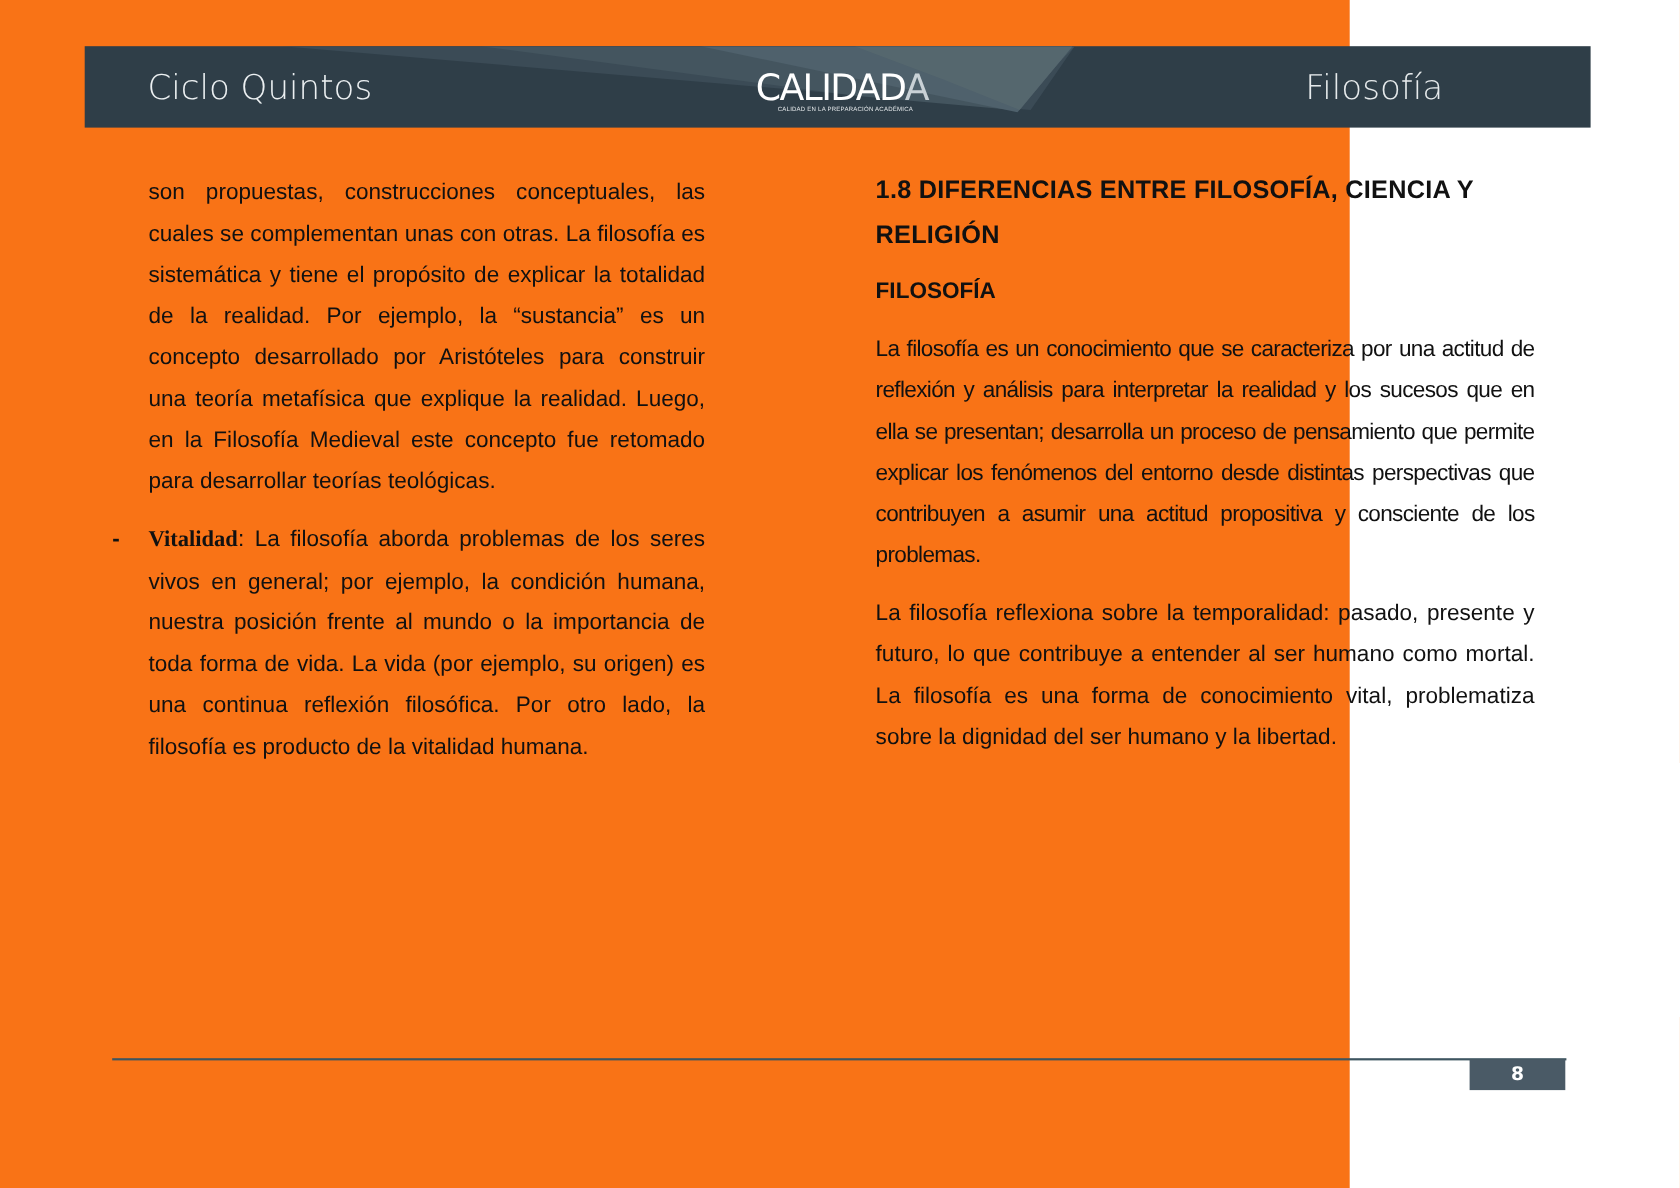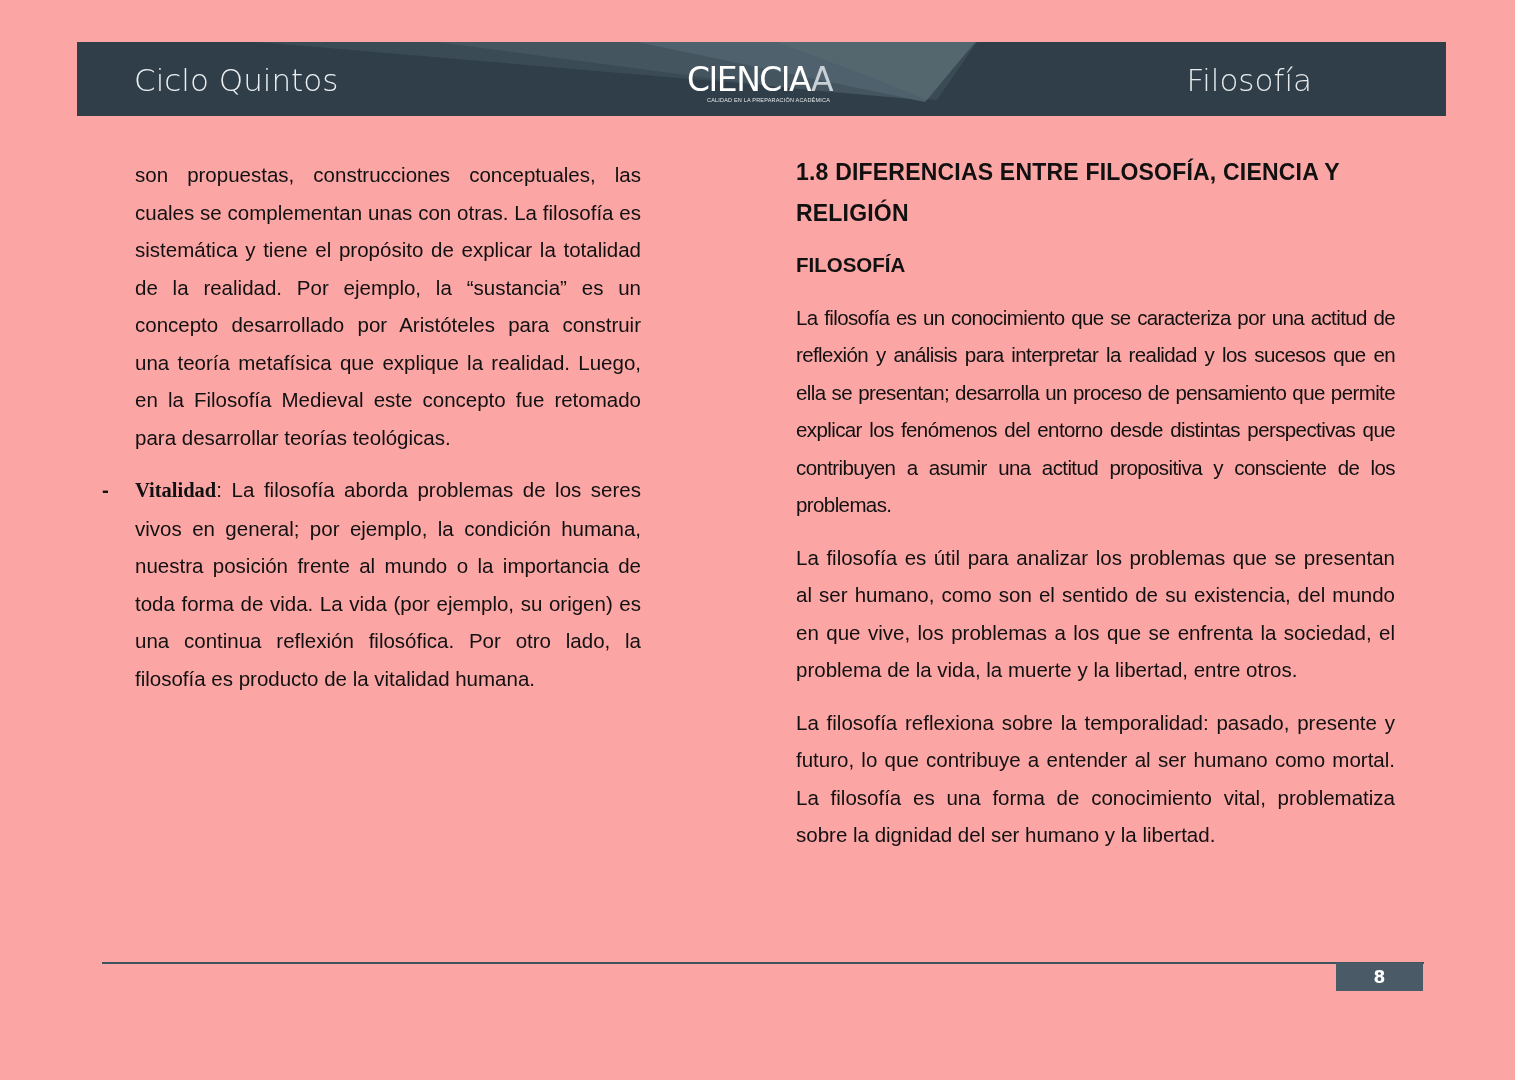--- a/index.html
+++ b/index.html
@@ -1,20 +1,20 @@
 <!DOCTYPE html>
 <html><head>
   <meta charset="utf-8">
   <style>
     * { margin: 0; padding: 0; box-sizing: border-box; }
     html, body {
       width: 1527px; height: 1080px; background: #ffffff; overflow: hidden;
       font-family: "Liberation Sans", sans-serif; color: #111;
     }
-    .page { position: relative; width: 1515px; height: 1080px; background: #fca5a5; }
+    .page { position: relative; width: 1227px; height: 1080px; background: #f97316; }
 
     
     .header {
       position: absolute; left: 77px; top: 42px; width: 1369px; height: 74px;
       background: #2f3e48; overflow: hidden;
     }
     .header svg.facets { position: absolute; left: 0; top: 0; width: 1369px; height: 74px; }
     .header .cycle {
       position: absolute; left: 57px; top: 20px; font-size: 31px; color: #ecf0f2;
       font-family: "DejaVu Sans", sans-serif; font-weight: 300; letter-spacing: 0px;
@@ -75,36 +75,35 @@
 
   <div class="header">
     <svg class="facets" viewBox="0 0 1369 74" preserveAspectRatio="none">
       <polygon points="180,0 900,0 860,58" fill="#3b4b56"></polygon>
       <polygon points="360,0 900,0 845,58 700,45" fill="#44555f"></polygon>
       <polygon points="560,0 898,0 848,60" fill="#4f616c"></polygon>
       <polygon points="700,0 898,0 850,58 780,30" fill="#58696f" opacity="0.7"></polygon>
     </svg>
     <div class="cycle">Ciclo Quintos</div>
     <div class="logo">
-      <div class="brand"><span>CIENCIA</span><span class="last">A</span></div>
+      <div class="brand"><span>CALIDAD</span><span class="last">A</span></div>
       <div class="tagline">CALIDAD EN LA PREPARACIÓN ACADÉMICA</div>
     </div>
     <div class="subject">Filosofía</div>
   </div>
 
   <div class="col col-left">
     <p class="para1">son propuestas, construcciones conceptuales, las cuales se complementan unas con otras. La filosofía es sistemática y tiene el propósito de explicar la totalidad de la realidad. Por ejemplo, la “sustancia” es un concepto desarrollado por Aristóteles para construir una teoría metafísica que explique la realidad. Luego, en la Filosofía Medieval este concepto fue retomado para desarrollar teorías teológicas.</p>
     <p class="bullet">
       <span class="dash">-</span><span class="bold">Vitalidad</span><span>: La filosofía aborda problemas de los seres vivos en general; por ejemplo, la condición humana, nuestra posición frente al mundo o la importancia de toda forma de vida. La vida (por ejemplo, su origen) es una continua reflexión filosófica. Por otro lado, la filosofía es producto de la vitalidad humana.</span>
     </p>
   </div>
 
   <div class="col col-right">
     <div class="h-section">1.8 DIFERENCIAS ENTRE FILOSOFÍA, CIENCIA Y RELIGIÓN</div>
     <div class="h-sub">FILOSOFÍA</div>
     <p class="tight">La filosofía es un conocimiento que se caracteriza por una actitud de reflexión y análisis para interpretar la realidad y los sucesos que en ella se presentan; desarrolla un proceso de pensamiento que permite explicar los fenómenos del entorno desde distintas perspectivas que contribuyen a asumir una actitud propositiva y consciente de los problemas.</p>
-    <p>La filosofía es útil para analizar los problemas que se presentan al ser humano, como son el sentido de su existencia, del mundo en que vive, los problemas a los que se enfrenta la sociedad, el problema de la vida, la muerte y la libertad, entre otros.</p>
     <p>La filosofía reflexiona sobre la temporalidad: pasado, presente y futuro, lo que contribuye a entender al ser humano como mortal. La filosofía es una forma de conocimiento vital, problematiza sobre la dignidad del ser humano y la libertad.</p>
   </div>
 
   <div class="footer-line"></div>
   <div class="page-number">8</div>
 </div>
 
 </body></html>

